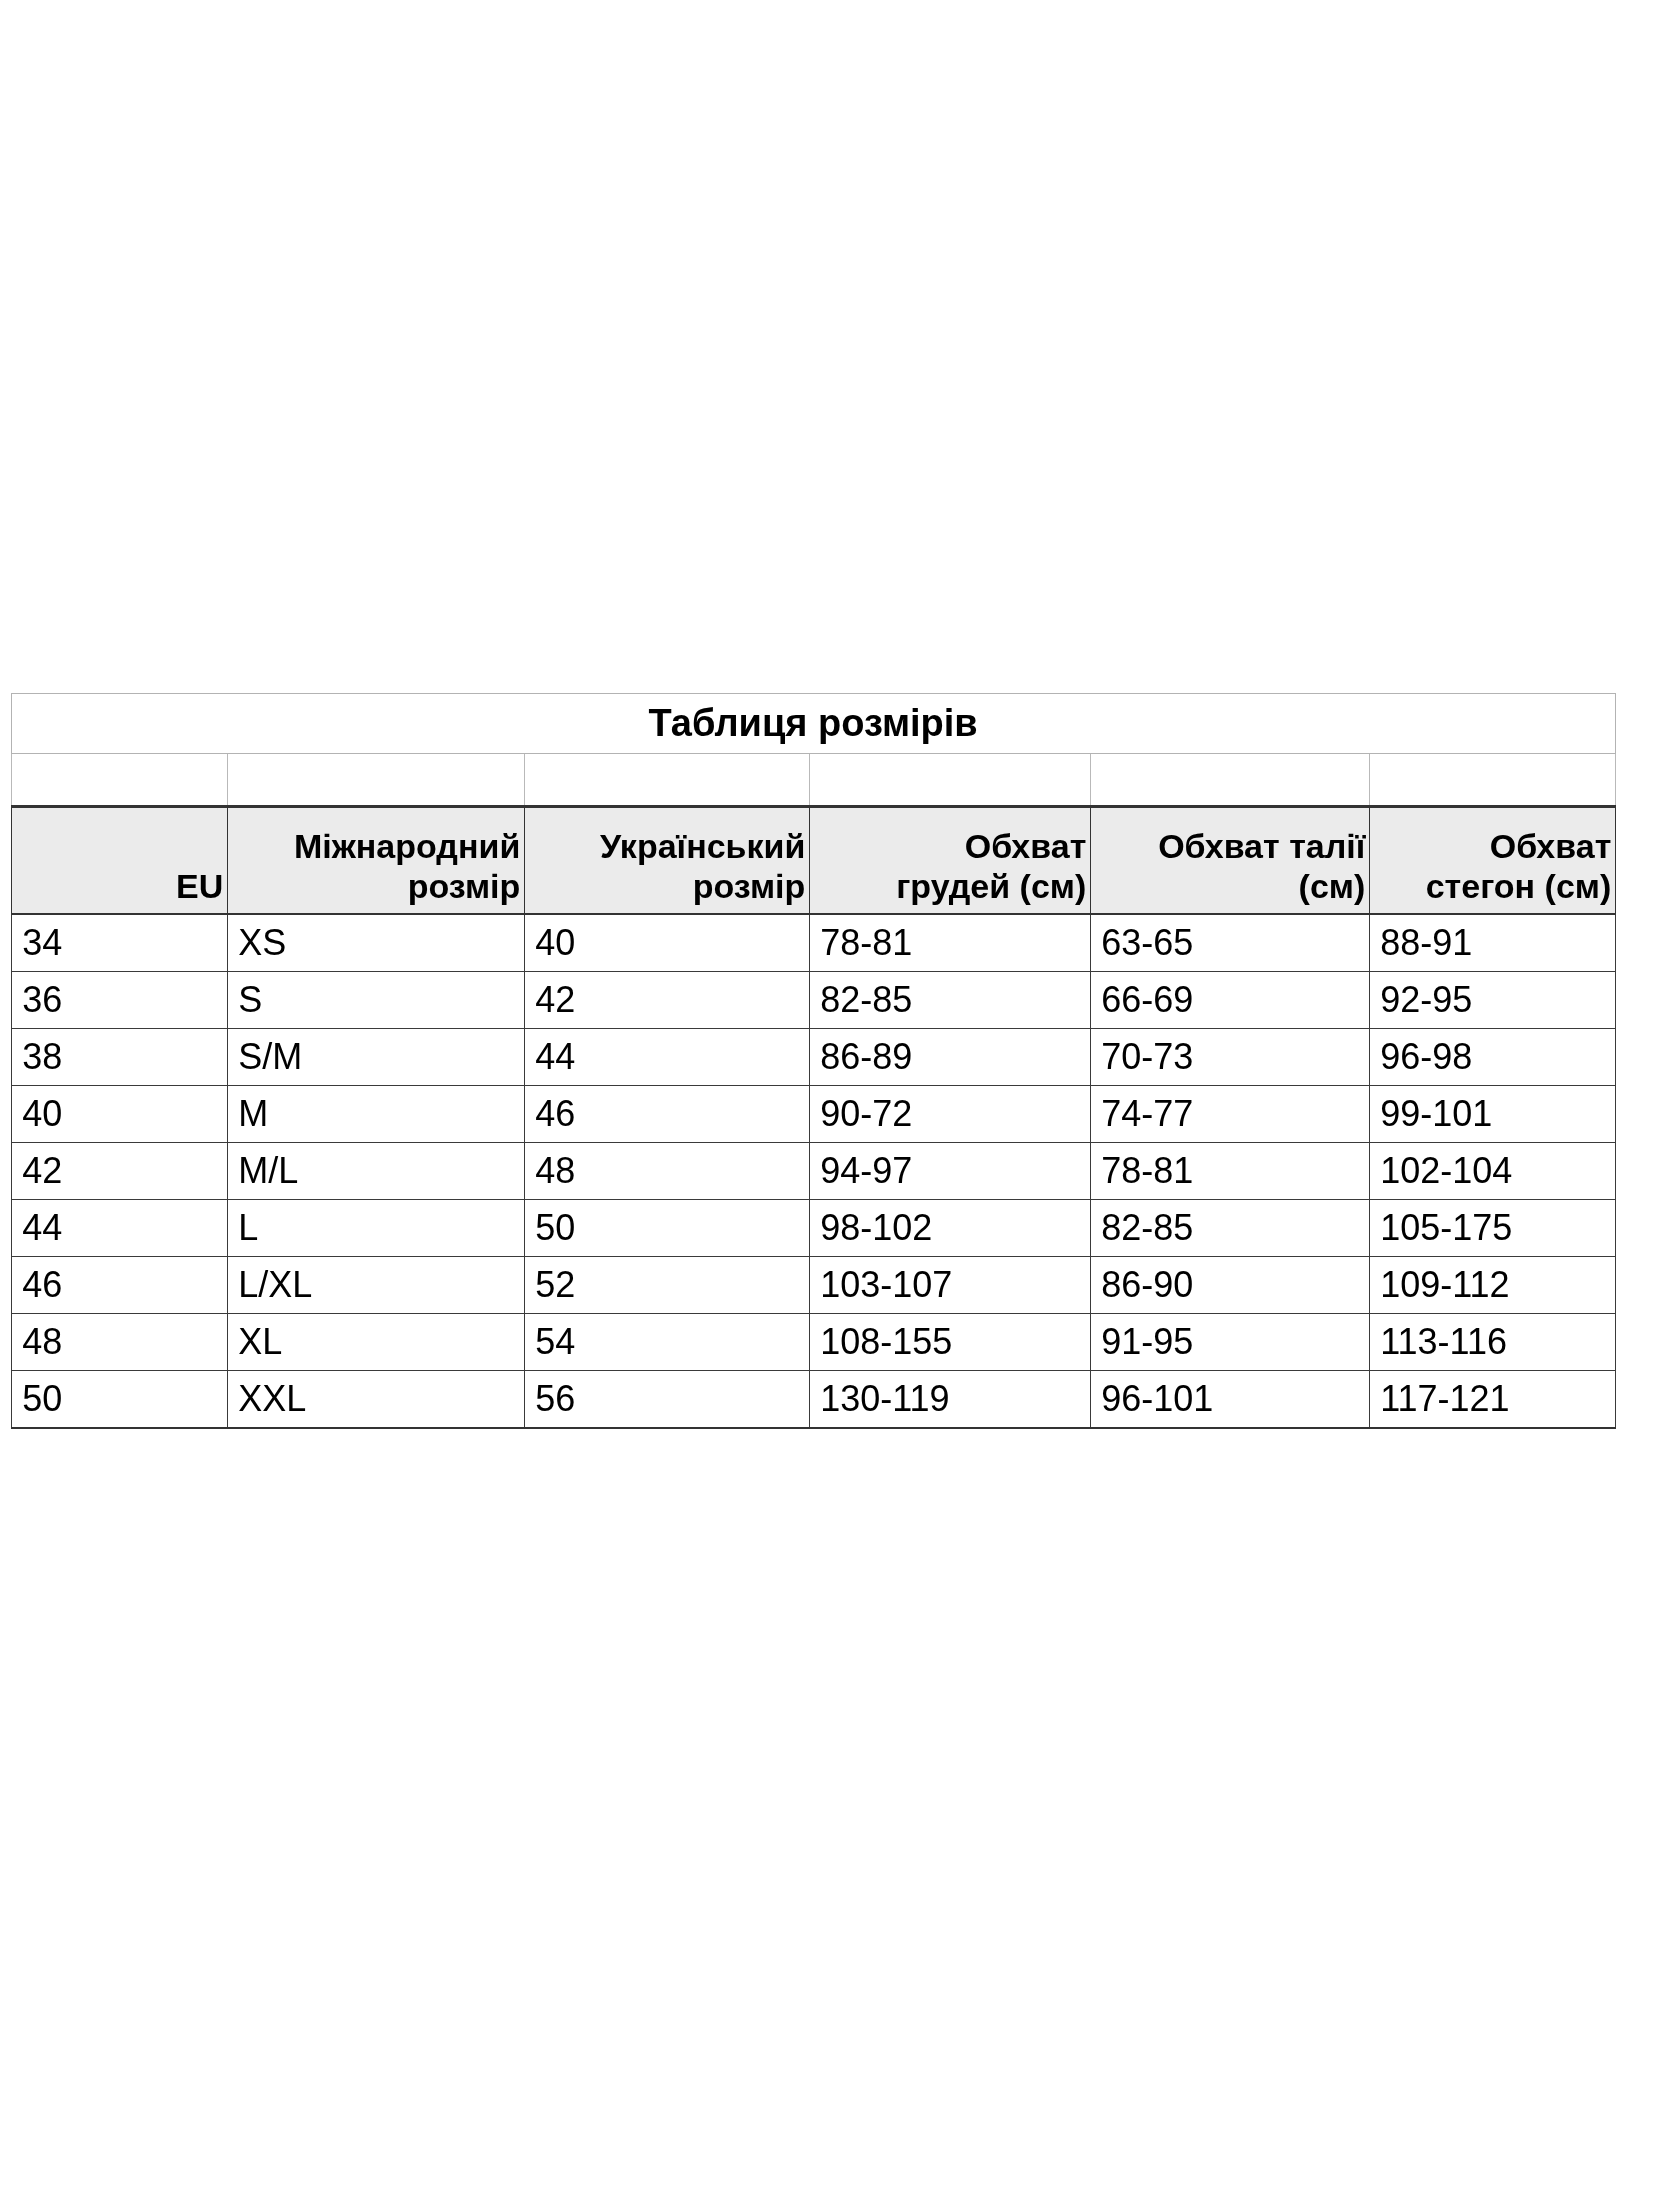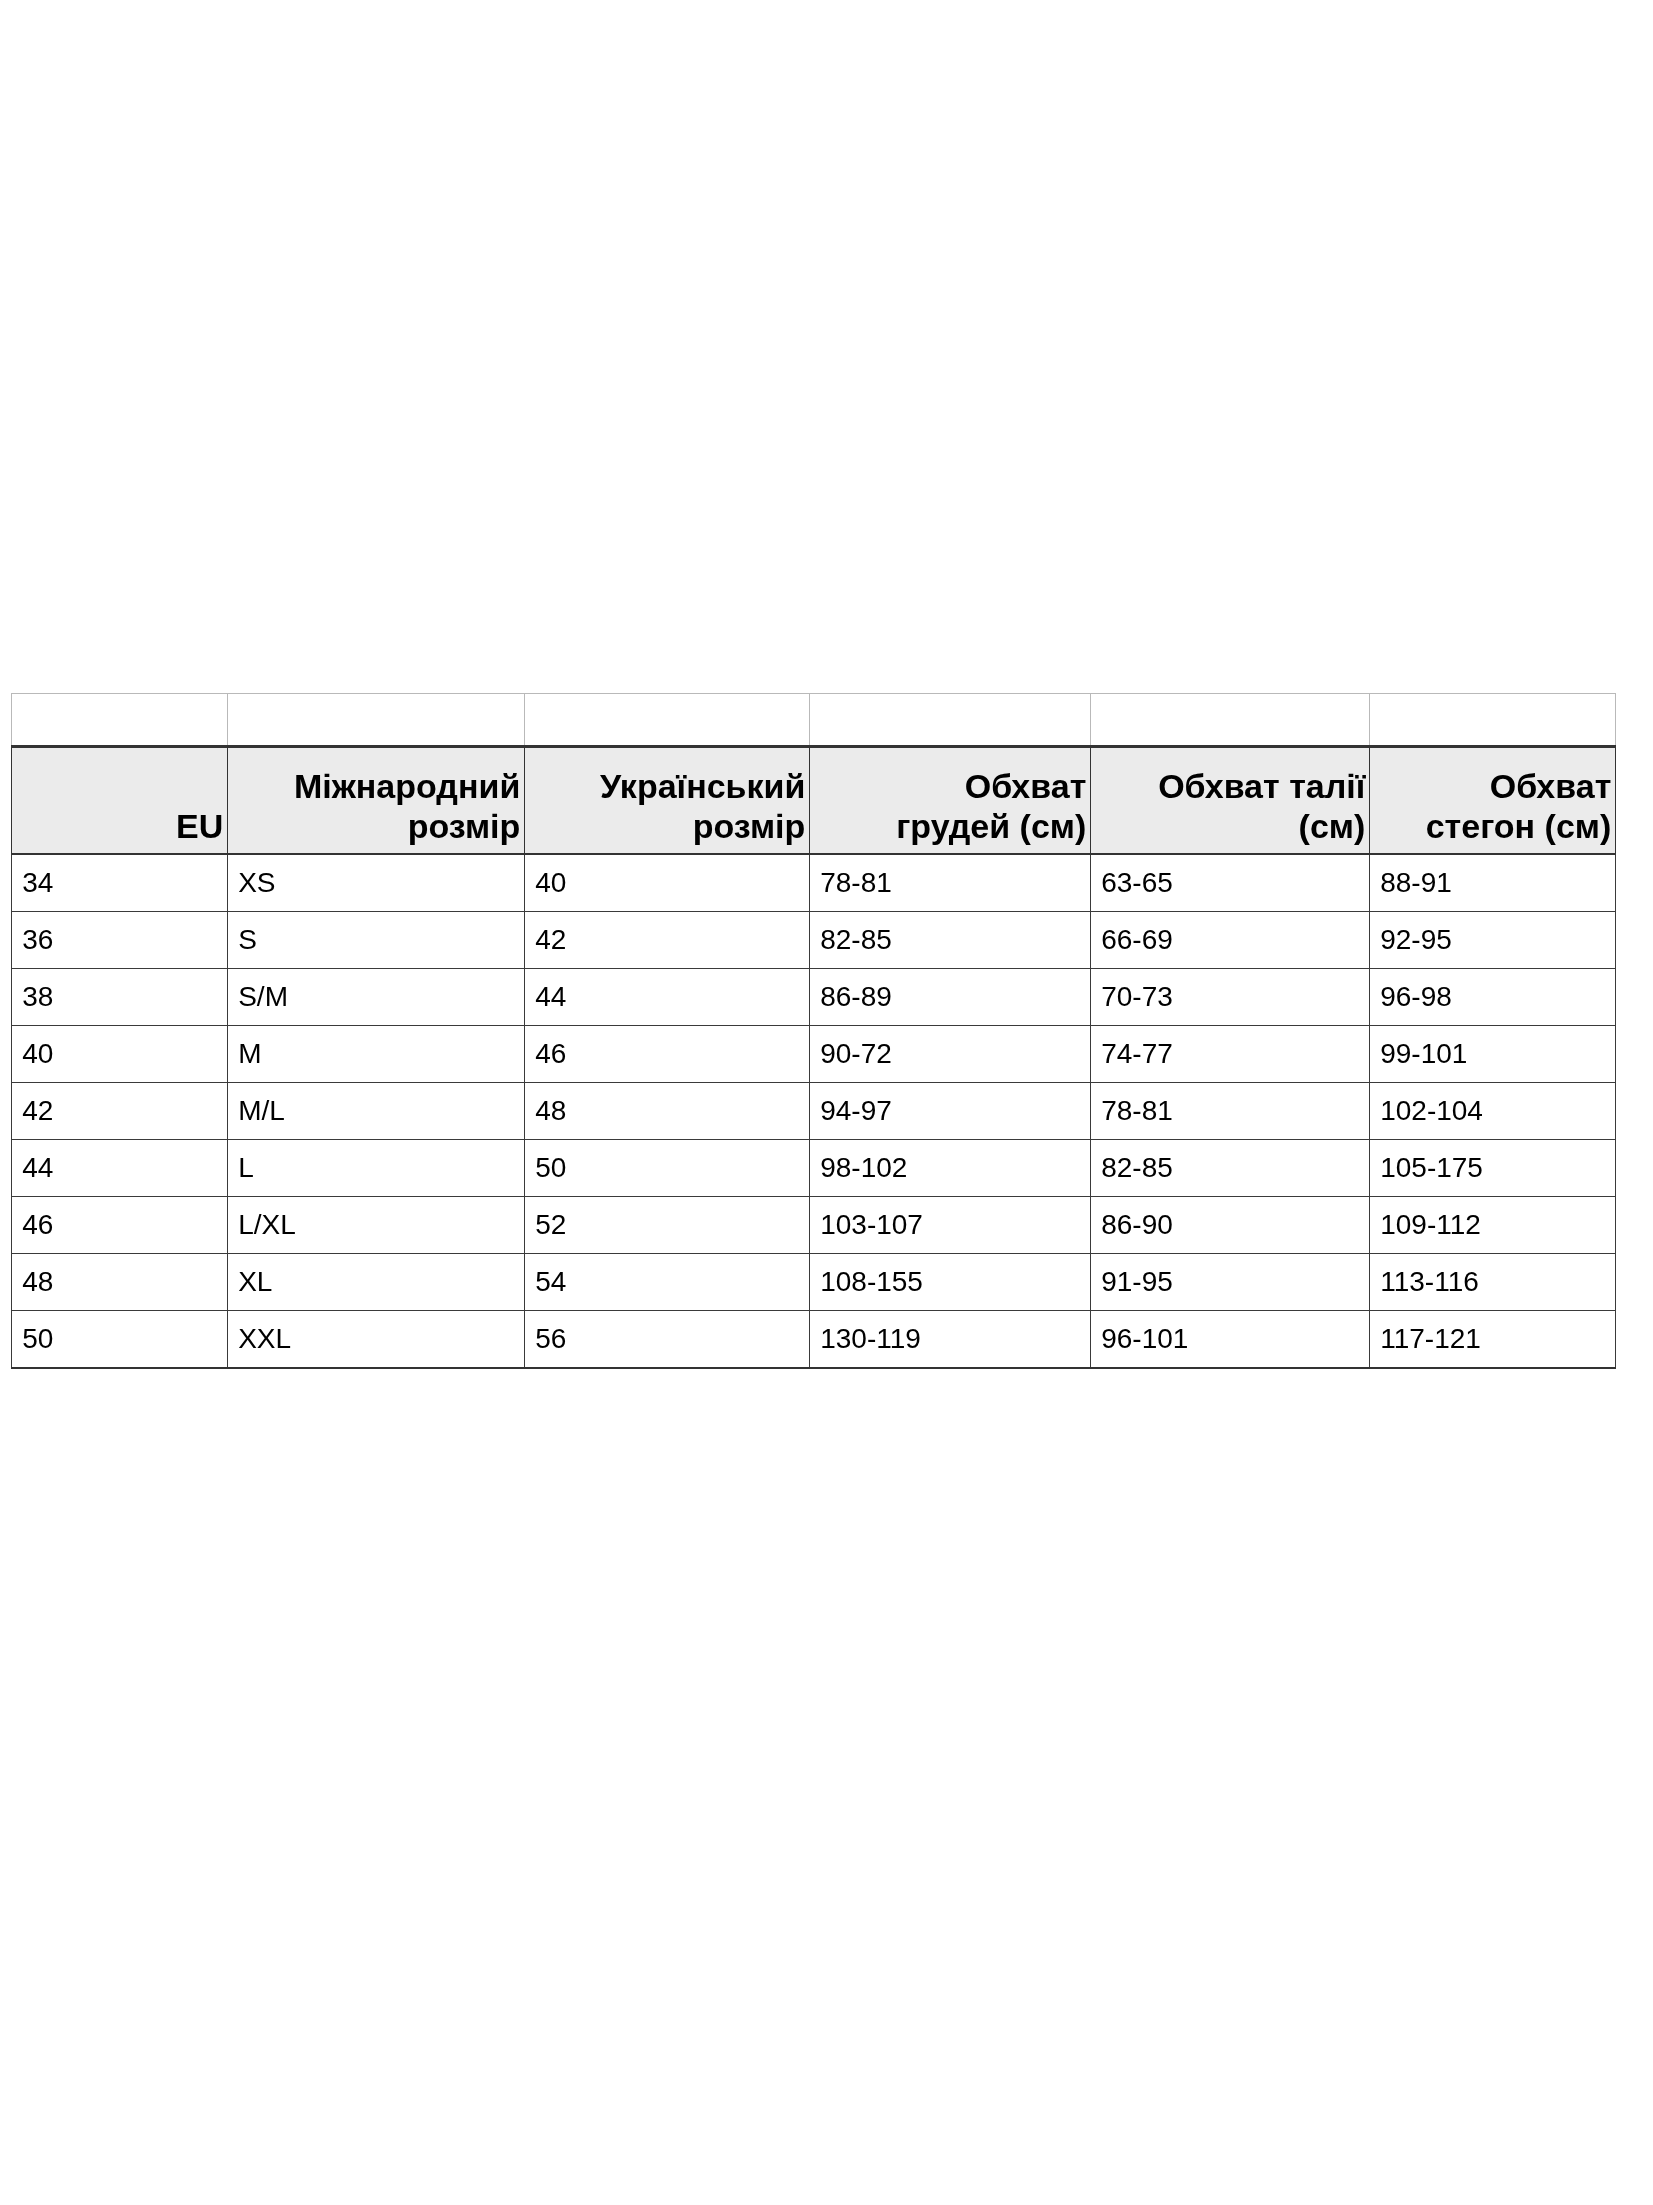--- a/index.html
+++ b/index.html
@@ -53,21 +53,21 @@
     line-height: 1.16;
     text-align: right;
     vertical-align: bottom;
     padding: 0 3.3px 7.4px 3.3px;
     white-space: pre-line;
   }
   
   tr.data-row td {
     height: 56px;
     border: 1.6px solid #3a3a3a;
-    font-size: 28px;
+    font-size: 36px;
     font-weight: normal;
     text-align: left;
     vertical-align: middle;
     padding: 0 4.9px 0 10.6px;
     overflow: hidden;
     white-space: nowrap;
   }
   tr.data-row:last-child td {
     border-bottom: 2.5px solid #333333;
   }
@@ -80,20 +80,23 @@
     <colgroup>
       <col style="width:216px">
       <col style="width:297px">
       <col style="width:285px">
       <col style="width:281px">
       <col style="width:279px">
       <col style="width:246px">
     </colgroup>
 
     <tbody>
+        <tr class="title-row">
+      <td colspan="6">Таблиця розмірів</td>
+    </tr>
 
     <tr class="spacer-row">
       <td></td>
       <td></td>
       <td></td>
       <td></td>
       <td></td>
       <td></td>
     </tr>
 

